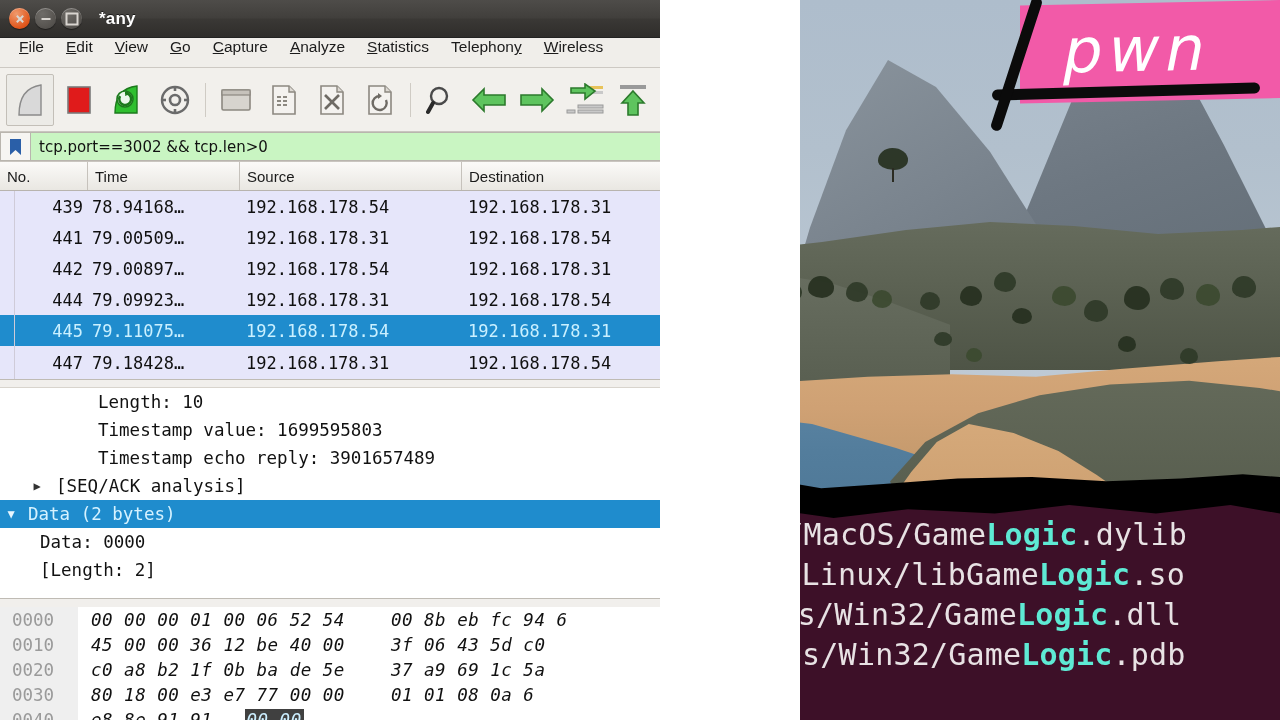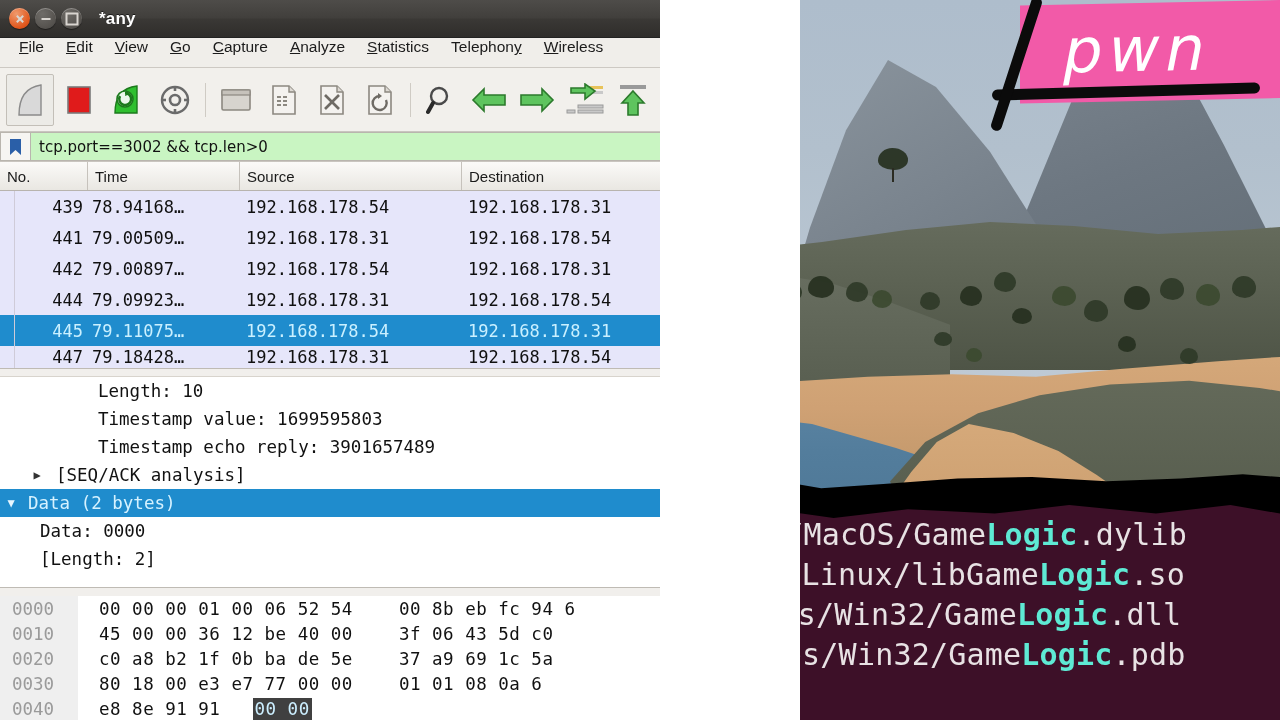--- a/index.html
+++ b/index.html
@@ -77,21 +77,21 @@
   .ph.c-no{width:88px;}
   .ph.c-time{width:152px;}
   .ph.c-src{width:222px;}
   .ph.c-dst{width:232px;}
   .ph.c-proto{width:66px;border-right:none;}
 
   .prow{height:31px;display:flex;align-items:center;font-size:17px;
         font-family:"DejaVu Sans Mono", monospace;
         background:#e6e6fa;color:#101010;box-sizing:border-box;}
   .prow.sel{background:#1f8ccd;color:#caf0ff;}
-  .prow.partial{height:22px;}
+  .prow.partial{height:33px;}
   .pc{box-sizing:border-box;overflow:hidden;white-space:nowrap;}
   .pc.c-no{width:88px;text-align:right;padding-right:5px;}
   .pc.c-time{width:152px;padding-left:4px;}
   .pc.c-src{width:222px;padding-left:6px;}
   .pc.c-dst{width:232px;padding-left:6px;}
   .pc.c-proto{width:66px;padding-left:6px;}
 
   .pl-wrap{position:relative;}
   .pl-leftrail{position:absolute;left:0;top:0;bottom:0;width:14px;
                border-right:1px solid #cfcbd8;background:transparent;}
@@ -108,21 +108,21 @@
   .dtw{display:inline-block;width:14px;text-align:center;flex:0 0 auto;color:#333;font-size:12px;}
   .drow.sel .dtw{color:#e8f7ff;}
 
   
   .hexsplit{height:8px;width:760px;background:#f1efec;border-top:1px solid #bfbbb4;}
   .hexpane{width:760px;background:#fff;font-family:"DejaVu Sans Mono", monospace;
            font-size:17.5px;}
   .hexrow{height:25px;display:flex;align-items:center;white-space:nowrap;}
   .hoff{width:78px;color:#9a9a9a;padding-left:12px;box-sizing:border-box;
         background:#efefef;height:25px;display:flex;align-items:center;}
-  .hbytes{padding-left:21px;color:#111;letter-spacing:.5px;}
+  .hbytes{padding-left:13px;color:#111;letter-spacing:.5px;font-style:italic;}
   .hl{background:#404040;color:#ccefff;padding:1px 2px;}
 
   
   .collage{position:absolute;right:0;top:0;width:620px;height:720px;overflow:hidden;}
 
   .gamebox{position:absolute;left:0;top:0;width:620px;height:720px;overflow:hidden;}
 
   
   .sky{position:absolute;left:0;top:0;width:620px;height:430px;
        background:linear-gradient(to bottom,#aebdcc 0%,#b2c0cd 35%,#b9c6d2 70%,#c2ccd6 100%);}

